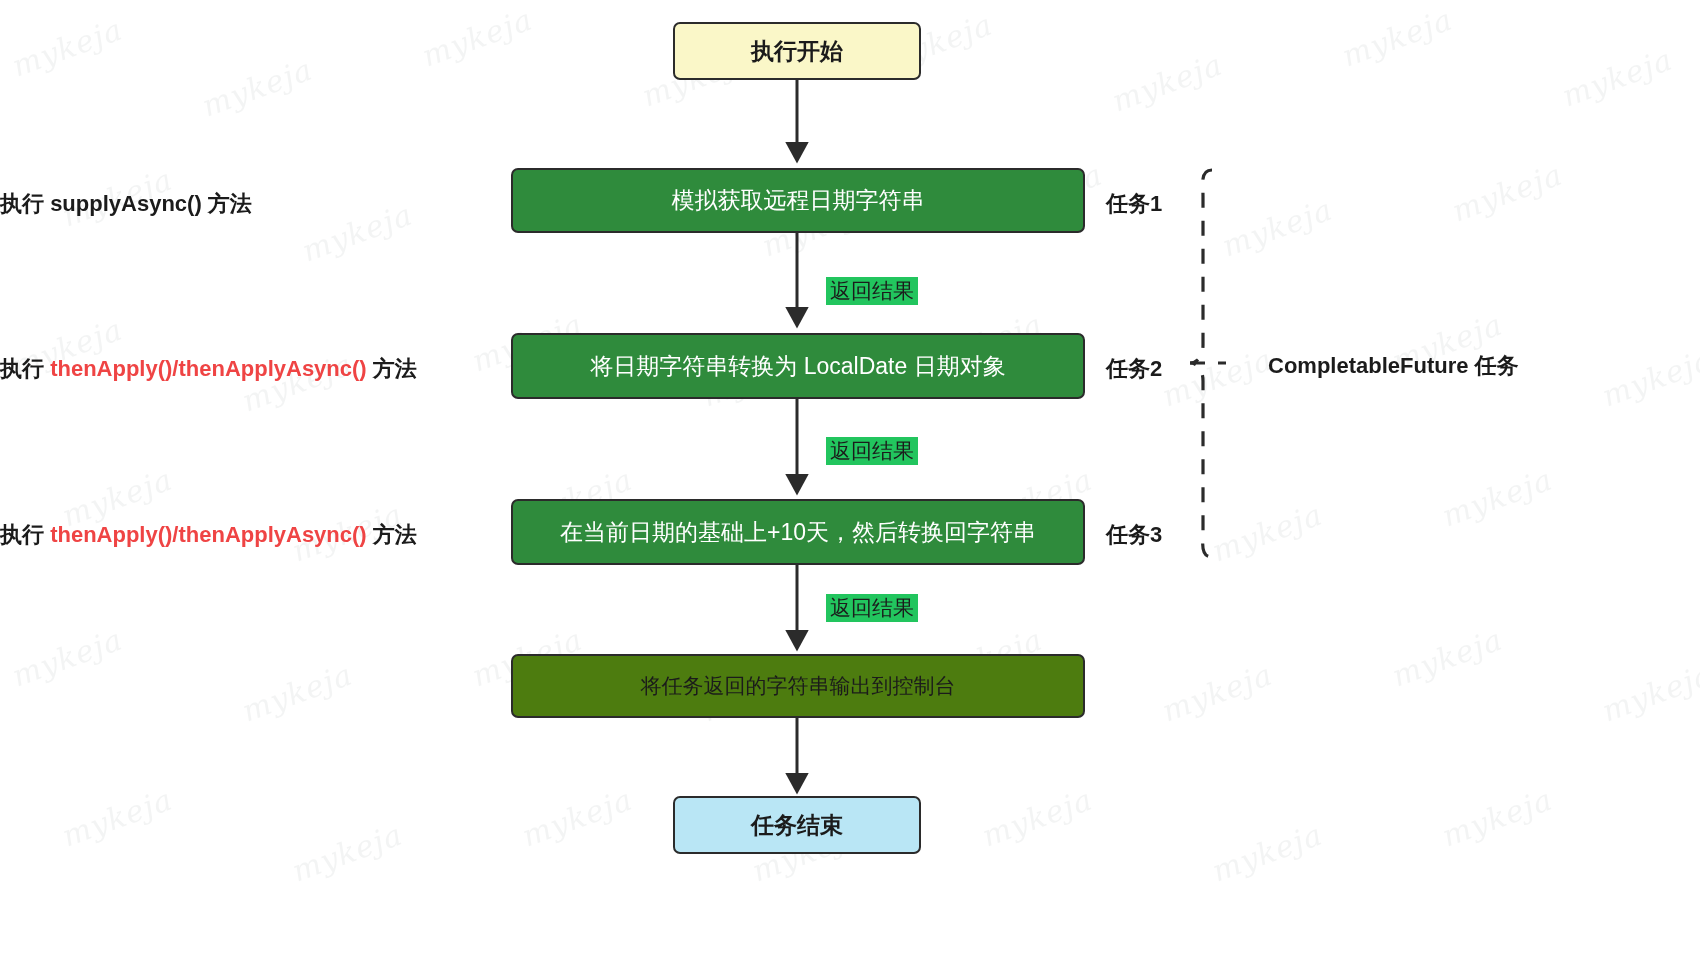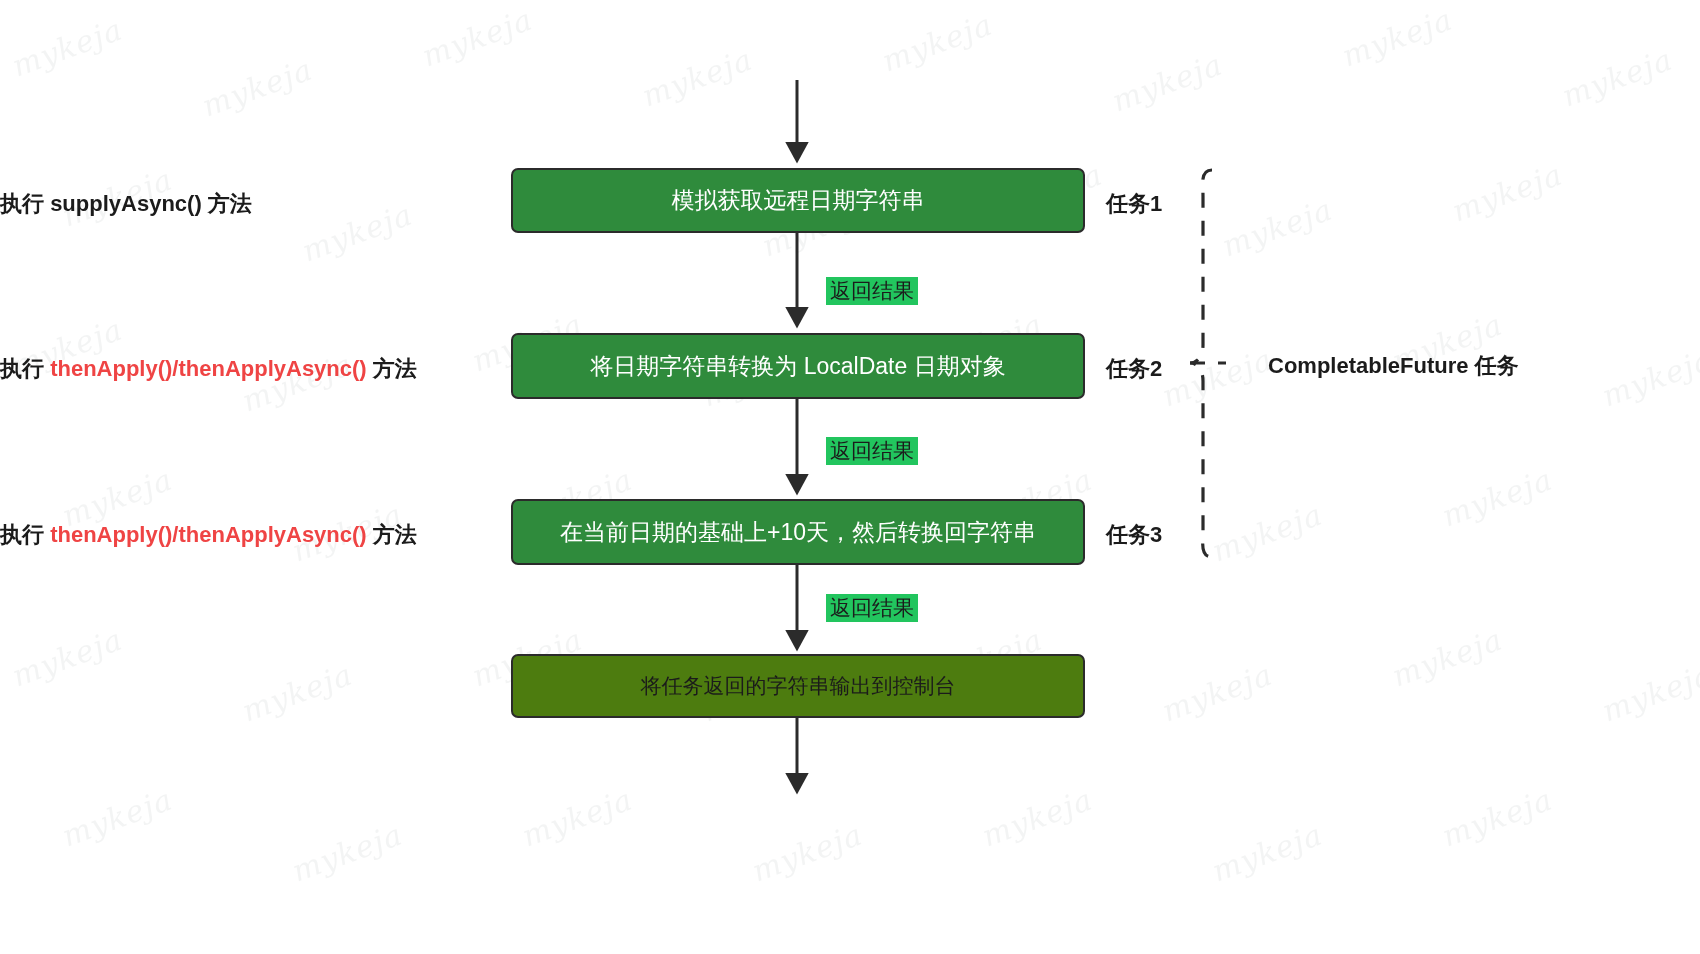--- a/index.html
+++ b/index.html
@@ -211,29 +211,31 @@
              C1200,170 1203,184 1203,196
              L1203,345
              C1203,357 1197,363 1190,363
              C1197,363 1203,369 1203,381
              L1203,531
              C1203,543 1200,557 1212,557" fill="none" stroke="#2b2b2b" stroke-width="3.2" stroke-dasharray="15 13" stroke-linecap="butt"></path>
 
     <path d="M1190,363 L1226,363" fill="none" stroke="#2b2b2b" stroke-width="3.2" stroke-dasharray="15 13"></path>
   </svg>
 
+  <div class="node node-start" style="left:673px; top:22px; width:248px; height:58px;">执行开始</div>
 
   <div class="node node-task" style="left:511px; top:168px; width:574px; height:65px;">模拟获取远程日期字符串</div>
 
   <div class="node node-task" style="left:511px; top:333px; width:574px; height:66px;">将日期字符串转换为 LocalDate 日期对象</div>
 
   <div class="node node-task" style="left:511px; top:499px; width:574px; height:66px;">在当前日期的基础上+10天，然后转换回字符串</div>
 
   <div class="node node-plain" style="left:511px; top:654px; width:574px; height:64px;">将任务返回的字符串输出到控制台</div>
 
+  <div class="node node-end" style="left:673px; top:796px; width:248px; height:58px;">任务结束</div>
 
   <div class="side-label left" style="left:0px; top:189px; width:485px;">
     <span>执行 </span><span class="hl" style="color:#1b1b1b;">supplyAsync()</span><span> 方法</span>
   </div>
 
   <div class="side-label left" style="left:0px; top:354px; width:485px;">
     <span>执行 </span><span class="hl">thenApply()/thenApplyAsync()</span><span> 方法</span>
   </div>
 
   <div class="side-label left" style="left:0px; top:520px; width:485px;">

